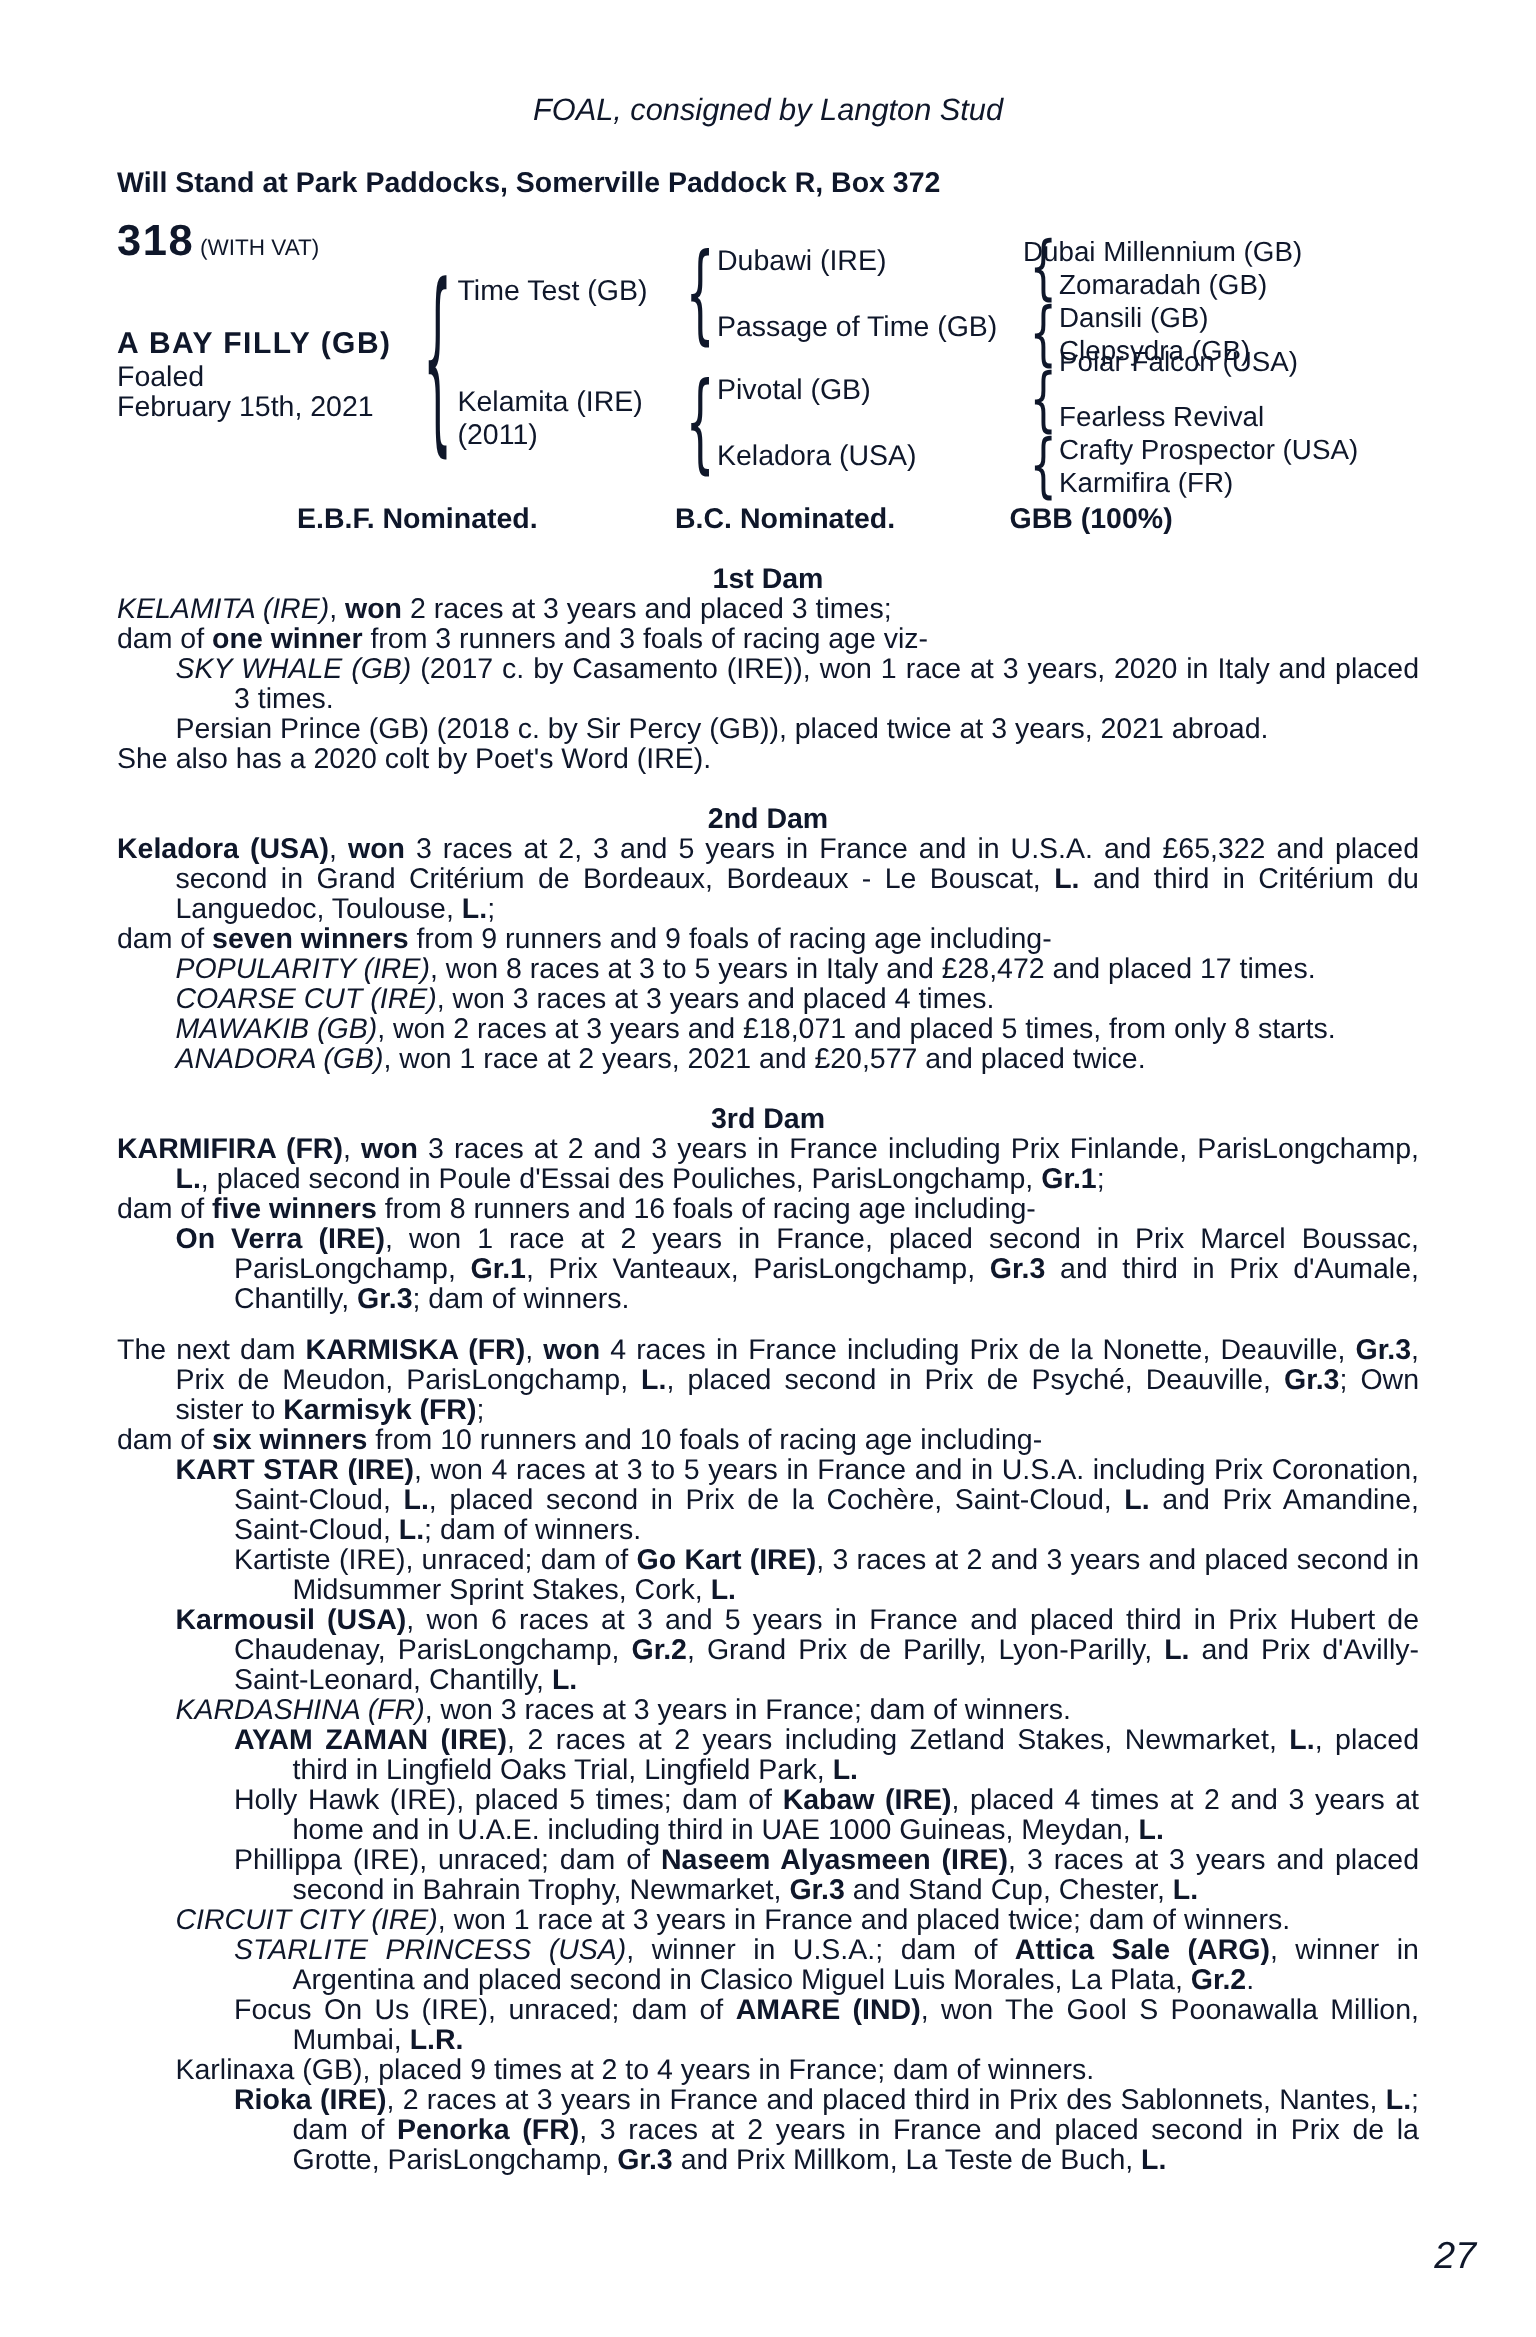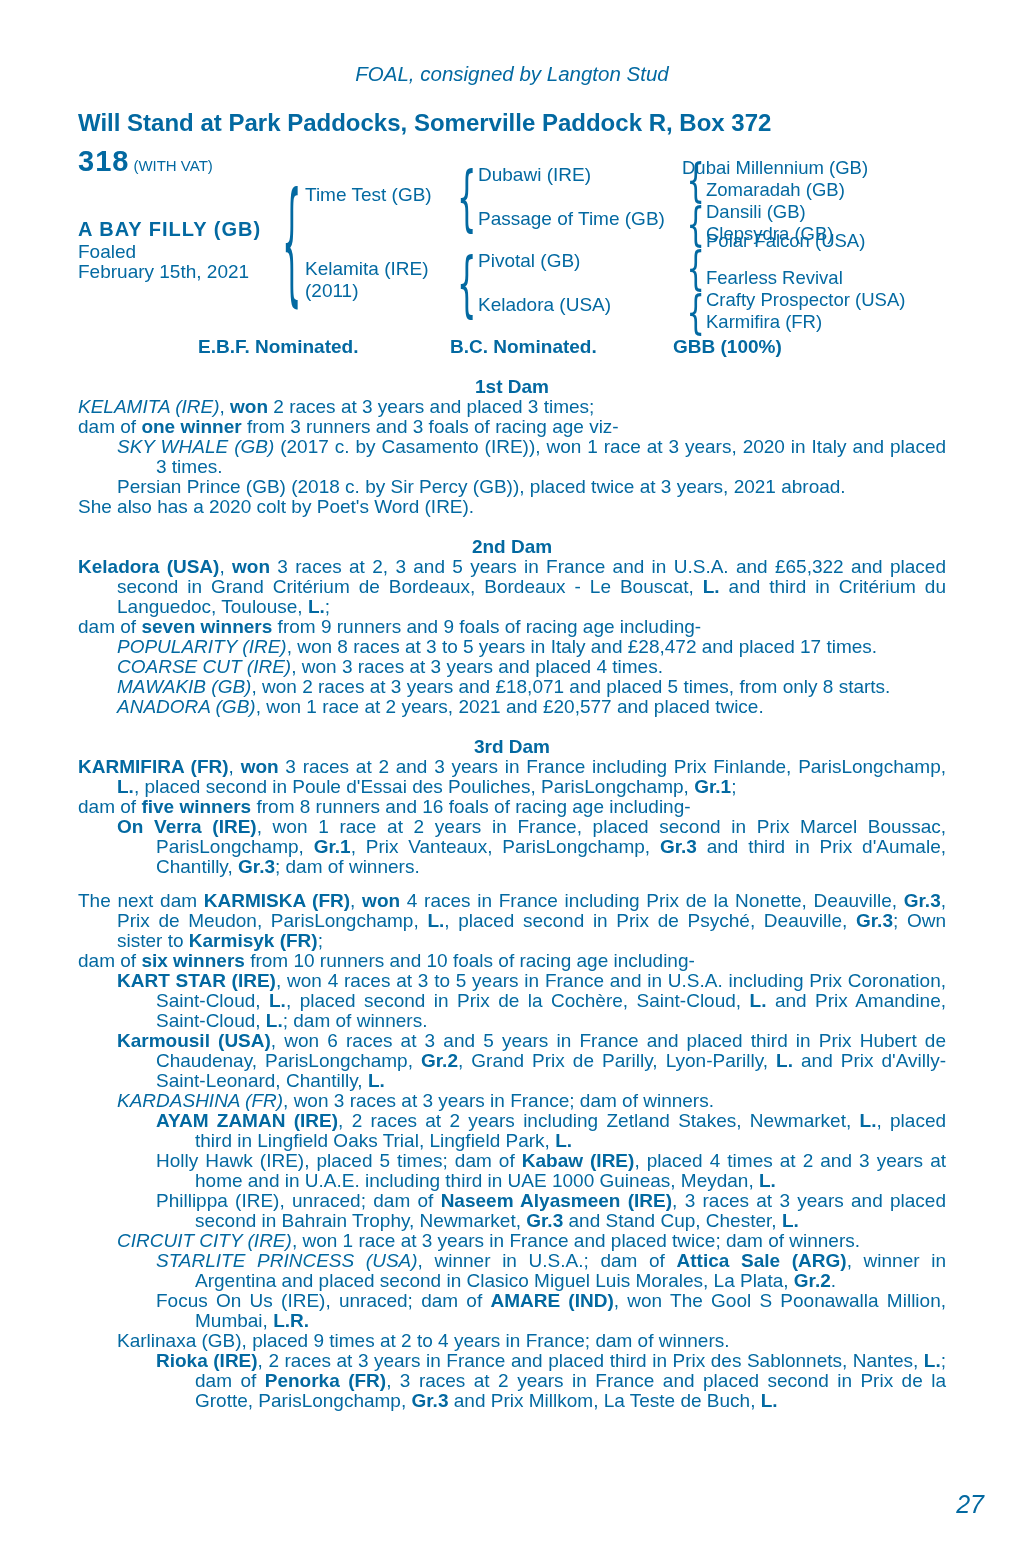--- a/index.html
+++ b/index.html
@@ -1,36 +1,36 @@
 <!DOCTYPE html>
 <html><head>
 <meta charset="utf-8">
 <style>
   html,body{margin:0;padding:0;background:#ffffff;}
   .page{
     position:relative;
     width:1024px;height:1558px;
     background:#ffffff;
-    color:#0369a1;
+    color:#0f172a;
     font-family:"Liberation Sans","DejaVu Sans",sans-serif;
     font-size:19px;line-height:20px;
     overflow:hidden;
     border-radius:15px;
   }
   .content{margin-left:78px;width:868px;}
   .title{
     padding-top:62px;
     text-align:center;
     font-style:italic;
     font-size:20.5px;line-height:24px;
   }
   .stand{
     margin-top:27px;
     font-weight:bold;
-    font-size:24px;
+    font-size:19px;
   }
   
   .pedigree{position:relative;margin-top:14px;height:190px;}
   .ped-abs{position:absolute;white-space:nowrap;}
   .lotnum{font-weight:bold;font-size:29px;letter-spacing:1px;}
   .vat{font-size:15px;margin-left:4px;}
   .horsedesc{font-weight:bold;letter-spacing:1px;font-size:20px;}
   .g3{font-size:18.5px;}
   .brace{
     position:absolute;
@@ -124,20 +124,21 @@
         <p class="l1"><span class="i">COARSE CUT (IRE)</span><span>, won 3 races at 3 years and placed 4 times.</span></p>
         <p class="l1"><span class="i">MAWAKIB (GB)</span><span>, won 2 races at 3 years and £18,071 and placed 5 times, from only 8 starts.</span></p>
         <p class="l1"><span class="i">ANADORA (GB)</span><span>, won 1 race at 2 years, 2021 and £20,577 and placed twice.</span></p>
         <p class="h"><span>3rd Dam</span></p>
         <p class="l0"><span class="b">KARMIFIRA (FR)</span><span>, </span><span class="b">won</span><span> 3 races at 2 and 3 years in France including Prix Finlande, ParisLongchamp, </span><span class="b">L.</span><span>, placed second in Poule d'Essai des Pouliches, ParisLongchamp, </span><span class="b">Gr.1</span><span>;</span></p>
         <p class="l0"><span>dam of </span><span class="b">five winners</span><span> from 8 runners and 16 foals of racing age including-</span></p>
         <p class="l1"><span class="b">On Verra (IRE)</span><span>, won 1 race at 2 years in France, placed second in Prix Marcel Boussac, ParisLongchamp, </span><span class="b">Gr.1</span><span>, Prix Vanteaux, ParisLongchamp, </span><span class="b">Gr.3</span><span> and third in Prix d'Aumale, Chantilly, </span><span class="b">Gr.3</span><span>; dam of winners.</span></p>
         <p class="l0 sp"><span>The next dam </span><span class="b">KARMISKA (FR)</span><span>, </span><span class="b">won</span><span> 4 races in France including Prix de la Nonette, Deauville, </span><span class="b">Gr.3</span><span>, Prix de Meudon, ParisLongchamp, </span><span class="b">L.</span><span>, placed second in Prix de Psyché, Deauville, </span><span class="b">Gr.3</span><span>; Own sister to </span><span class="b">Karmisyk (FR)</span><span>;</span></p>
         <p class="l0"><span>dam of </span><span class="b">six winners</span><span> from 10 runners and 10 foals of racing age including-</span></p>
         <p class="l1"><span class="b">KART STAR (IRE)</span><span>, won 4 races at 3 to 5 years in France and in U.S.A. including Prix Coronation, Saint-Cloud, </span><span class="b">L.</span><span>, placed second in Prix de la Cochère, Saint-Cloud, </span><span class="b">L.</span><span> and Prix Amandine, Saint-Cloud, </span><span class="b">L.</span><span>; dam of winners.</span></p>
+        <p class="l2"><span>Kartiste (IRE), unraced; dam of </span><span class="b">Go Kart (IRE)</span><span>, 3 races at 2 and 3 years and placed second in Midsummer Sprint Stakes, Cork, </span><span class="b">L.</span></p>
         <p class="l1"><span class="b">Karmousil (USA)</span><span>, won 6 races at 3 and 5 years in France and placed third in Prix Hubert de Chaudenay, ParisLongchamp, </span><span class="b">Gr.2</span><span>, Grand Prix de Parilly, Lyon-Parilly, </span><span class="b">L.</span><span> and Prix d'Avilly-Saint-Leonard, Chantilly, </span><span class="b">L.</span></p>
         <p class="l1"><span class="i">KARDASHINA (FR)</span><span>, won 3 races at 3 years in France; dam of winners.</span></p>
         <p class="l2"><span class="b">AYAM ZAMAN (IRE)</span><span>, 2 races at 2 years including Zetland Stakes, Newmarket, </span><span class="b">L.</span><span>, placed third in Lingfield Oaks Trial, Lingfield Park, </span><span class="b">L.</span></p>
         <p class="l2"><span>Holly Hawk (IRE), placed 5 times; dam of </span><span class="b">Kabaw (IRE)</span><span>, placed 4 times at 2 and 3 years at home and in U.A.E. including third in UAE 1000 Guineas, Meydan, </span><span class="b">L.</span></p>
         <p class="l2"><span>Phillippa (IRE), unraced; dam of </span><span class="b">Naseem Alyasmeen (IRE)</span><span>, 3 races at 3 years and placed second in Bahrain Trophy, Newmarket, </span><span class="b">Gr.3</span><span> and Stand Cup, Chester, </span><span class="b">L.</span></p>
         <p class="l1"><span class="i">CIRCUIT CITY (IRE)</span><span>, won 1 race at 3 years in France and placed twice; dam of winners.</span></p>
         <p class="l2"><span class="i">STARLITE PRINCESS (USA)</span><span>, winner in U.S.A.; dam of </span><span class="b">Attica Sale (ARG)</span><span>, winner in Argentina and placed second in Clasico Miguel Luis Morales, La Plata, </span><span class="b">Gr.2</span><span>.</span></p>
         <p class="l2"><span>Focus On Us (IRE), unraced; dam of </span><span class="b">AMARE (IND)</span><span>, won The Gool S Poonawalla Million, Mumbai, </span><span class="b">L.R.</span></p>
         <p class="l1"><span>Karlinaxa (GB), placed 9 times at 2 to 4 years in France; dam of winners.</span></p>
         <p class="l2"><span class="b">Rioka (IRE)</span><span>, 2 races at 3 years in France and placed third in Prix des Sablonnets, Nantes, </span><span class="b">L.</span><span>; dam of </span><span class="b">Penorka (FR)</span><span>, 3 races at 2 years in France and placed second in Prix de la Grotte, ParisLongchamp, </span><span class="b">Gr.3</span><span> and Prix Millkom, La Teste de Buch, </span><span class="b">L.</span></p>

